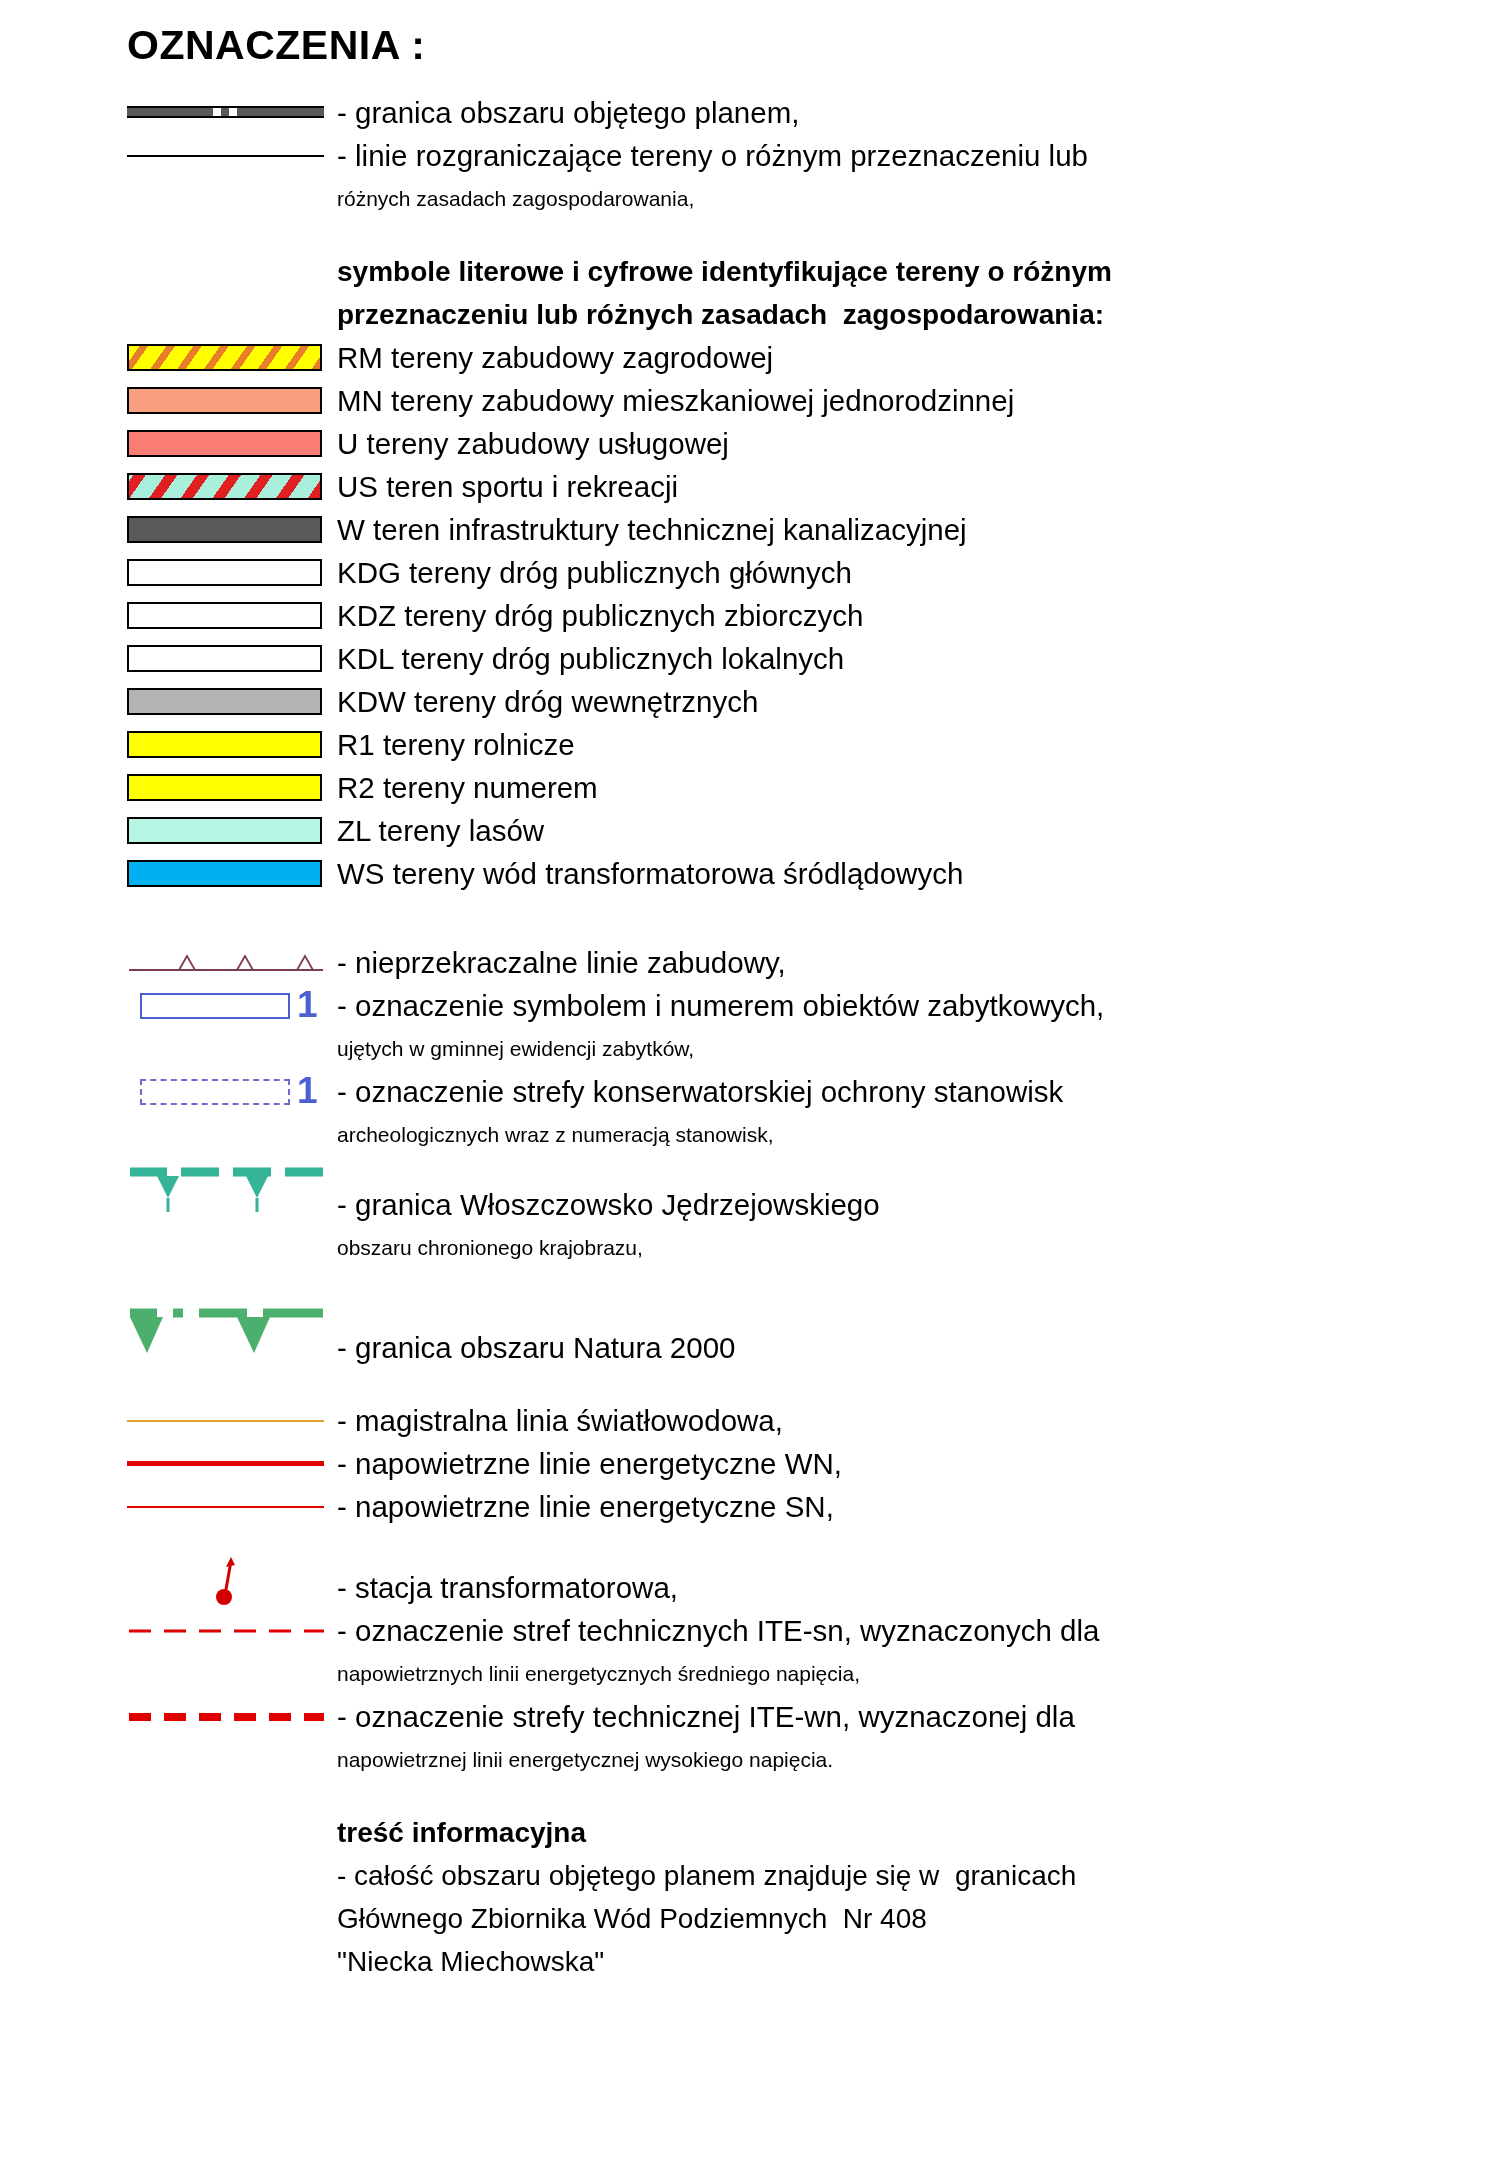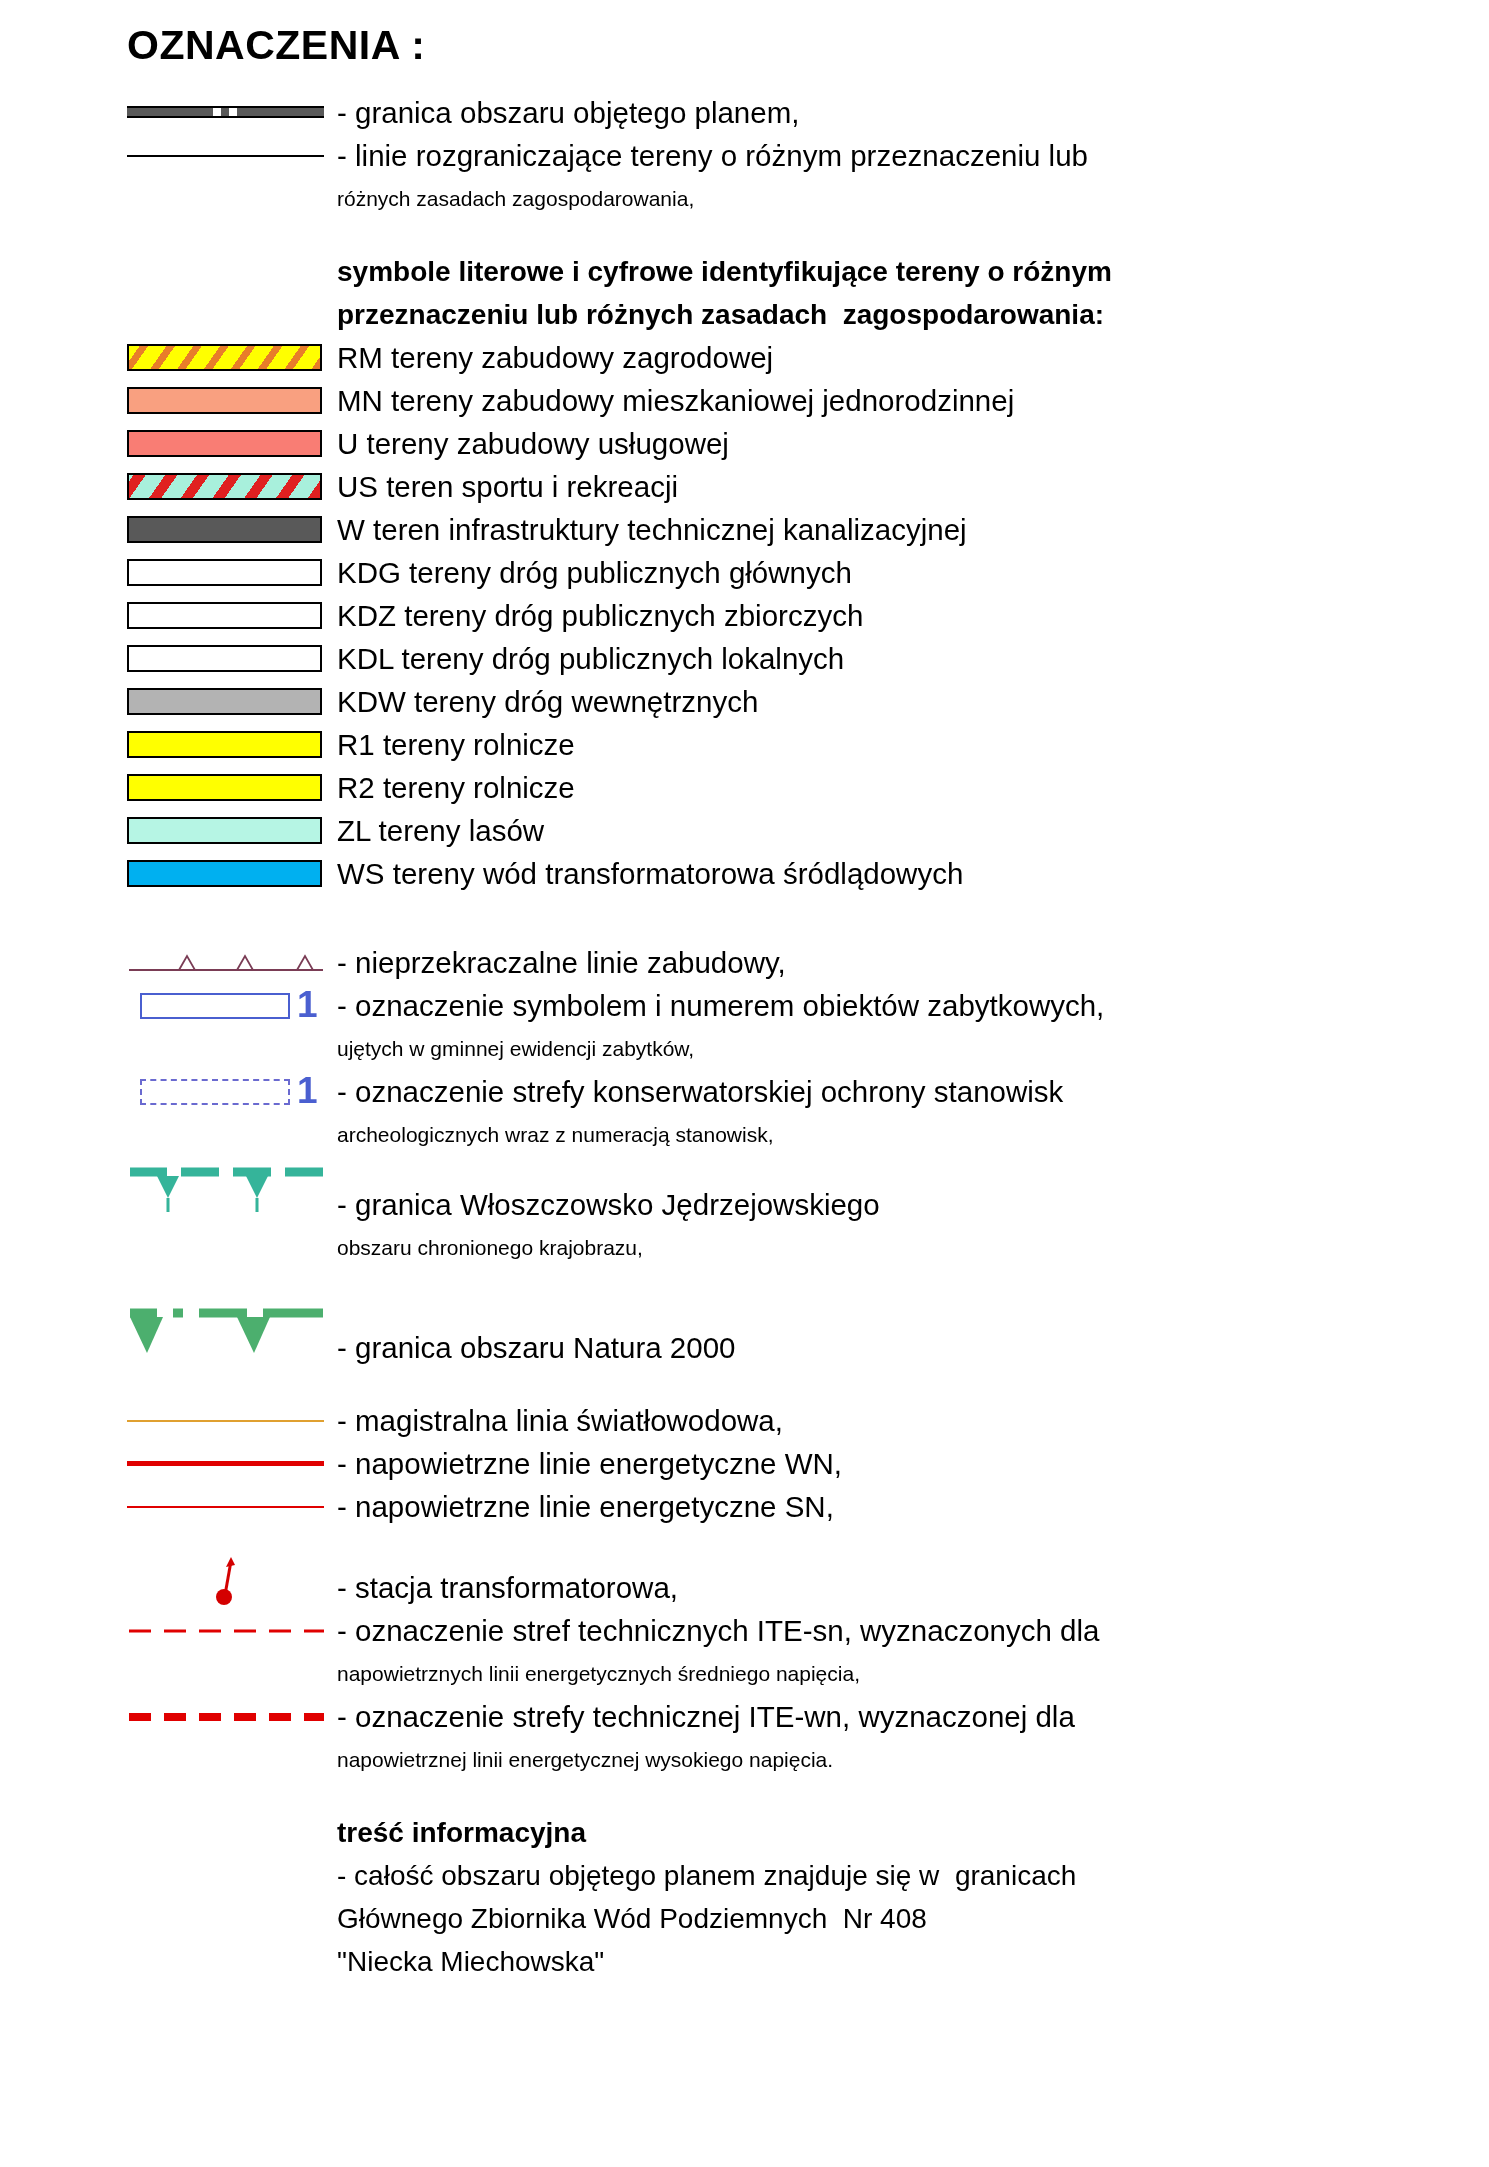--- a/index.html
+++ b/index.html
@@ -250,21 +250,21 @@
   <div class="row">
     <div class="sym">
         <div class="swatch sw-r1"></div>
       </div>
     <div class="txt">R1 tereny rolnicze</div>
   </div>
   <div class="row">
     <div class="sym">
         <div class="swatch sw-r2"></div>
       </div>
-    <div class="txt">R2 tereny rolnicze</div>
+    <div class="txt">R2 tereny numerem</div>
   </div>
   <div class="row">
     <div class="sym">
         <div class="swatch sw-zl"></div>
       </div>
     <div class="txt">ZL tereny lasów</div>
   </div>
   <div class="row">
     <div class="sym">
         <div class="swatch sw-ws"></div>

